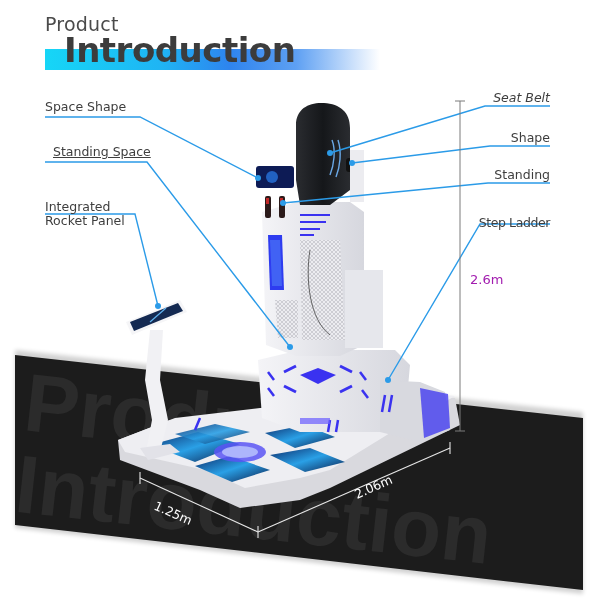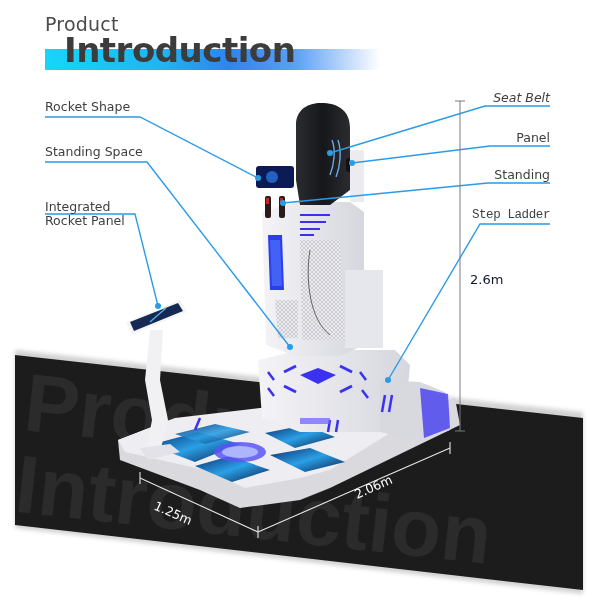--- a/index.html
+++ b/index.html
@@ -16,21 +16,21 @@
     .hdr-big { left: 64px; top: 30px; font-size: 34px; font-weight: bold; color: #3c3c3c; letter-spacing: -0.5px; line-height: 40px; }
 
     
     .lbl { font-size: 12.5px; color: #3e3e3e; line-height: 14px; white-space: nowrap; }
     .lbl.right { text-align: right; }
 
     
     svg.layer { position: absolute; left: 0; top: 0; }
 
     .dim { font-size: 12.5px; color: #ffffff; white-space: nowrap; }
-    .height-lbl { left: 470px; top: 272px; font-size: 13px; color: #0f172a; }
+    .height-lbl { left: 470px; top: 272px; font-size: 13px; color: #a21caf; }
   </style>
 </head>
 <body>
 
 <div class="abs hdr-bar"></div>
 <div class="abs hdr-small">Product</div>
 <div class="abs hdr-big">Introduction</div>
 
 <svg class="layer" width="600" height="600" viewBox="0 0 600 600">
   <defs>
@@ -154,27 +154,27 @@
   </g>
   <g stroke="#e6e6e6" stroke-width="1.1">
     <line x1="140" y1="478" x2="258" y2="532"></line>
     <line x1="258" y1="532" x2="450" y2="448"></line>
     <line x1="140" y1="472" x2="140" y2="484"></line>
     <line x1="258" y1="526" x2="258" y2="538"></line>
     <line x1="450" y1="442" x2="450" y2="454"></line>
   </g>
 </svg>
 
-<div class="abs lbl" style="left:45px; top:100px;">Rocket Shape</div>
-<div class="abs lbl" style="left:45px; top:145px;">Standing Space</div>
+<div class="abs lbl" style="left:45px; top:100px;">Space Shape</div>
+<div class="abs lbl" style="left:53px; top:145px;text-decoration:underline;">Standing Space</div>
 <div class="abs lbl" style="left:45px; top:200px;">
   <div>Integrated</div>
   <div>Rocket Panel</div>
 </div>
 
 <div class="abs lbl right" style="right:50px; top:91px;font-style:italic;">Seat Belt</div>
-<div class="abs lbl right" style="right:50px; top:131px;">Panel</div>
+<div class="abs lbl right" style="right:50px; top:131px;">Shape</div>
 <div class="abs lbl right" style="right:50px; top:168px;">Standing</div>
-<div class="abs lbl right" style="right:50px; top:208px; letter-spacing:-0.4px;font-family:Liberation Mono, monospace;">Step Ladder</div>
+<div class="abs lbl right" style="right:50px; top:216px; letter-spacing:-0.4px;">Step Ladder</div>
 
 <div class="abs height-lbl">2.6m</div>
 <div class="abs dim" style="left:158px; top:498px; transform: rotate(24deg); transform-origin:left top;">1.25m</div>
 <div class="abs dim" style="left:352px; top:488px; transform: rotate(-24deg); transform-origin:left top;">2.06m</div>
 
 </body></html>

